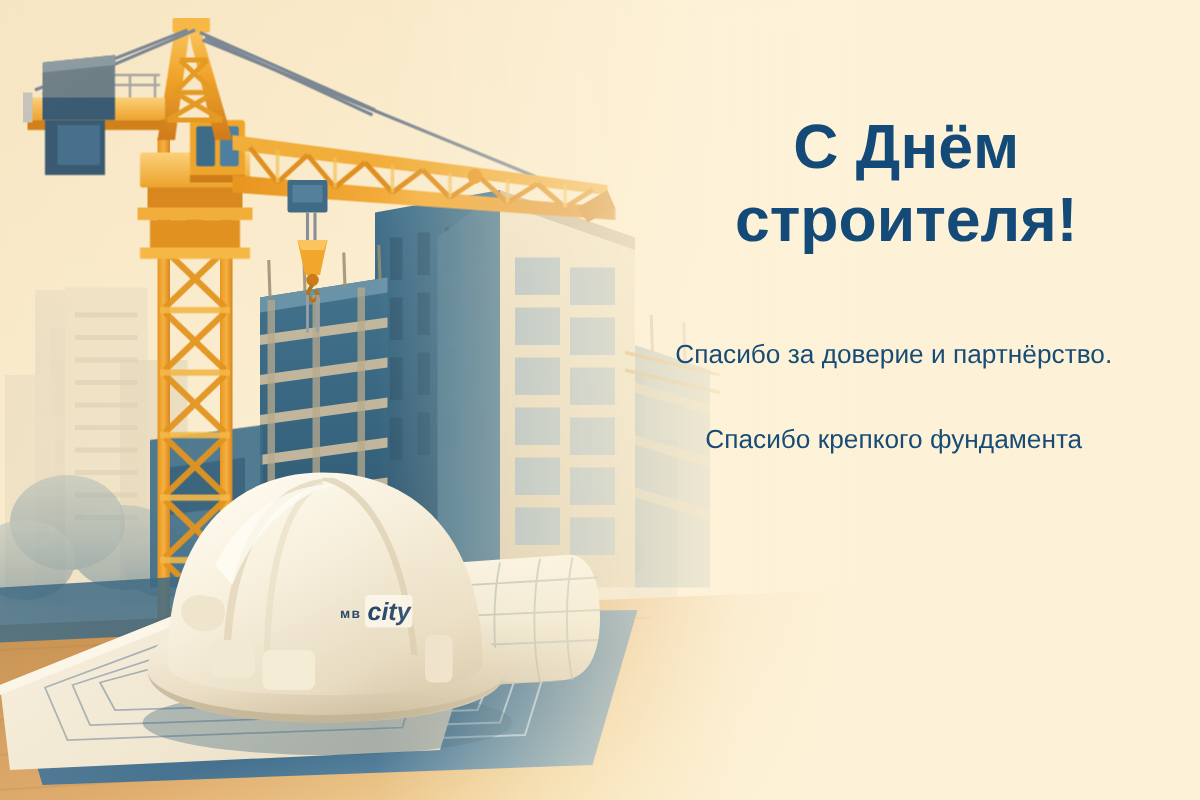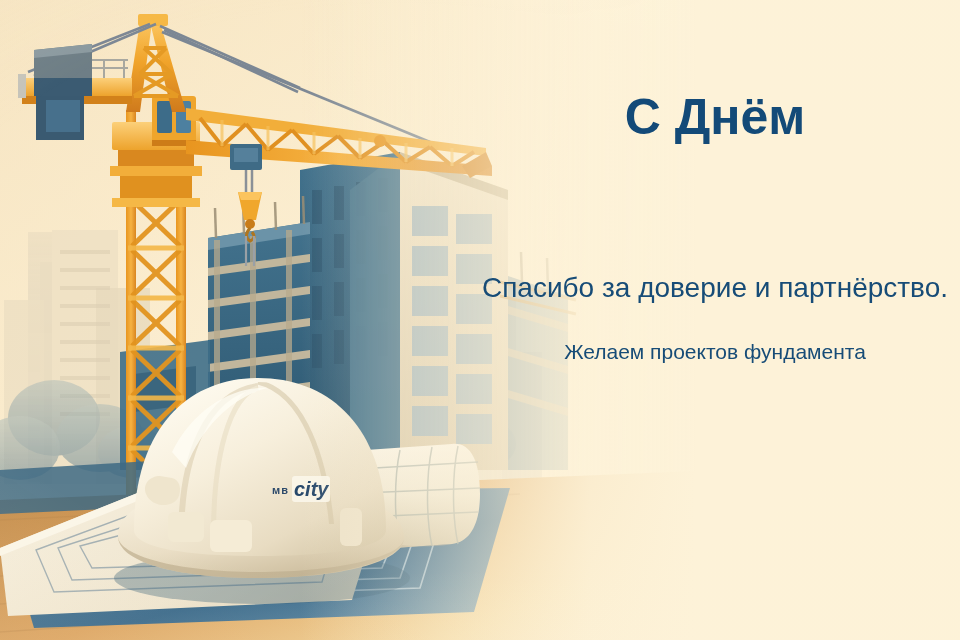--- a/index.html
+++ b/index.html
@@ -10,28 +10,28 @@
   }
   .layer{position:absolute;inset:0;}
   .layer svg{display:block;width:960px;height:640px;}
 
   
   .text-block{
     position:absolute;left:480px;top:0;width:480px;height:640px;
     pointer-events:none;
   }
   .headline{
-    position:absolute;left:0;top:88px;width:470px;
+    position:absolute;left:10px;top:88px;width:470px;
     text-align:center;
     font-size:50px;line-height:1.18;font-weight:bold;
     color:#134a78;letter-spacing:0px;
   }
   .sub-1{
     position:absolute;left:0;top:272px;width:470px;
-    text-align:center;font-size:28px;font-weight:normal;color:#174c77;
+    text-align:center;font-size:21px;font-weight:normal;color:#174c77;
   }
   .sub-2{
     position:absolute;left:0;top:336px;width:470px;
     text-align:center;font-size:21px;line-height:1.5;font-weight:normal;color:#174c77;
   }
 
   
   .fade-right{
     position:absolute;left:300px;top:0;width:660px;height:640px;
     background:linear-gradient(90deg,
@@ -497,20 +497,21 @@
     </g>
   </svg>
   </div>
 
   <div class="fade-right"></div>
   <div class="vignette"></div>
 
   <div class="text-block">
     <div class="headline">
       <div>С Днём</div>
+      <div>строителя!</div>
     </div>
     <div class="sub-1">Спасибо за доверие и партнёрство.</div>
     <div class="sub-2">
-      <div>Желаем проектов фундамента</div>
+      <div>Спасибо крепкого фундамента</div>
     </div>
   </div>
 
 </div>
 
 </body></html>

